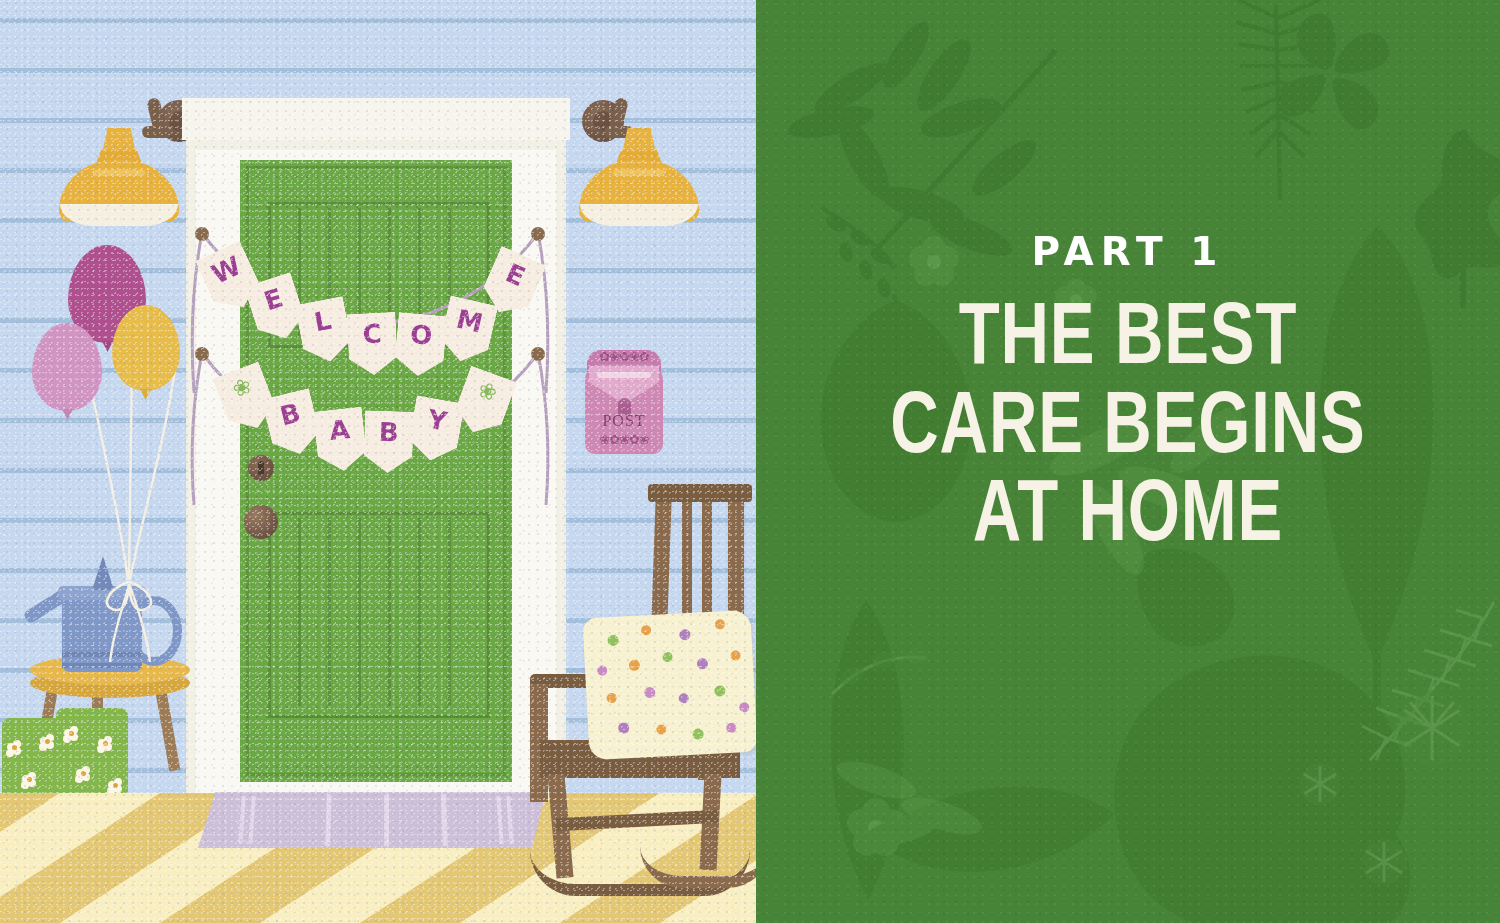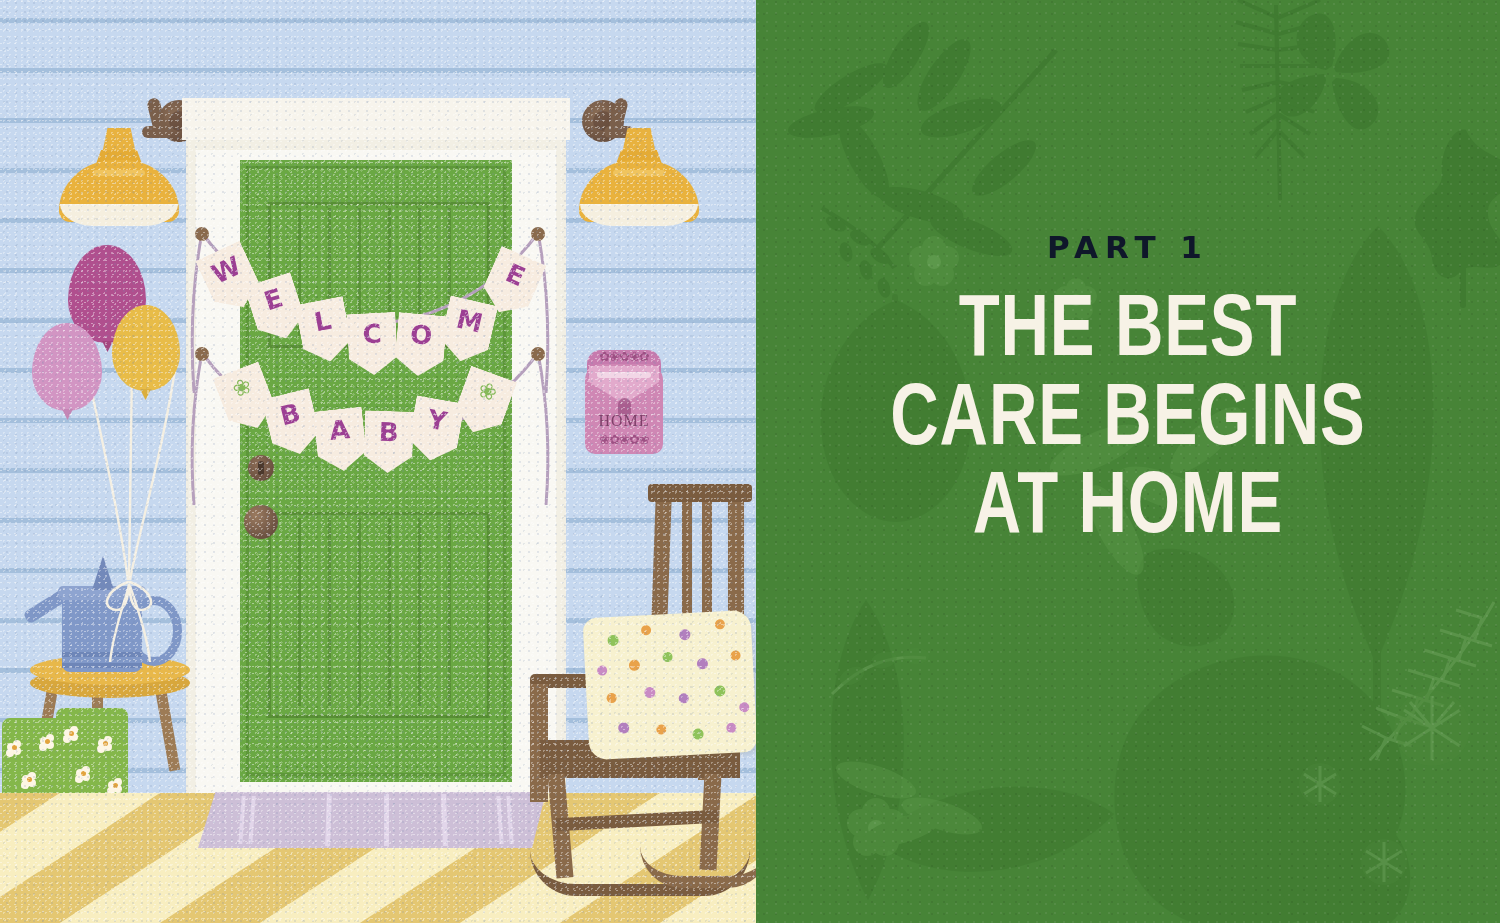--- a/index.html
+++ b/index.html
@@ -140,22 +140,22 @@
   #botanicals{position:absolute;inset:0;}
   #right-grain{
     position:absolute;inset:0;z-index:5;
     background-image:
       radial-gradient(circle at 23% 42%, rgba(255,255,255,.07) 0 1px, transparent 1px),
       radial-gradient(circle at 68% 18%, rgba(0,0,0,.07) 0 1px, transparent 1px);
     background-size:9px 9px,12px 12px;pointer-events:none;}
 
   #title-block{position:absolute;z-index:10;left:0;top:232px;width:744px;text-align:center;}
   #part-label{
-    font-family:"DejaVu Sans",sans-serif;font-weight:700;color:#0f172a;
-    font-size:31px;letter-spacing:7px;line-height:1;margin-bottom:26px;}
+    font-family:"DejaVu Sans",sans-serif;font-weight:700;color:#ffffff;
+    font-size:39px;letter-spacing:7px;line-height:1;margin-bottom:26px;}
   .title-line{
     font-family:"Liberation Sans",sans-serif;font-weight:700;color:#f7f2e6;
     font-size:78px;line-height:.93;letter-spacing:1px;
     transform:scaleX(.86) scaleY(1.12);transform-origin:center;
     margin-bottom:16px;}
 </style>
 </head>
 <body>
 
 <div id="page">
@@ -284,21 +284,21 @@
       <span>❀</span>
       </div>
 
     <div style="position:absolute;left:585px;top:350px;width:78px;height:104px;">
       <div id="mailbox-top" style="left:2px;top:0;width:74px;height:22px;"></div>
       <div id="mailbox" style="left:0;top:14px;width:78px;height:90px;"></div>
       <div id="mailbox-flap" style="left:4px;top:16px;width:70px;height:38px;"></div>
       <div id="mailbox-slot" style="left:12px;top:22px;width:54px;height:6px;"></div>
       <div id="mailbox-latch" style="left:33px;top:48px;"></div>
       <div class="mb-orn" style="left:0;top:-1px;">✿❀✿❀✿</div>
-      <div id="mailbox-label" style="left:0;top:62px;font-size:16px;">HOME</div>
+      <div id="mailbox-label" style="left:0;top:62px;font-size:16px;">POST</div>
       <div class="mb-orn" style="left:0;top:82px;">❀✿❀✿❀</div>
     </div>
 
     <svg style="position:absolute;left:60px;top:290px;width:160px;height:330px;z-index:8;overflow:visible;">
       <path d="M24,65 C44,160 60,230 68,290" stroke="#f4efe2" stroke-width="2.4" fill="none"></path>
       <path d="M73,10 C72,120 70,225 69,290" stroke="#f4efe2" stroke-width="2.4" fill="none"></path>
       <path d="M118,60 C104,160 80,235 70,290" stroke="#f4efe2" stroke-width="2.4" fill="none"></path>
       <path d="M68,292 C46,300 40,318 56,320 C66,321 68,306 69,294
                C70,306 72,321 82,320 C98,318 92,300 70,292 Z" fill="none" stroke="#f4efe2" stroke-width="2.6"></path>
       <path d="M69,296 C58,330 52,352 50,372" stroke="#f4efe2" stroke-width="2.4" fill="none"></path>

